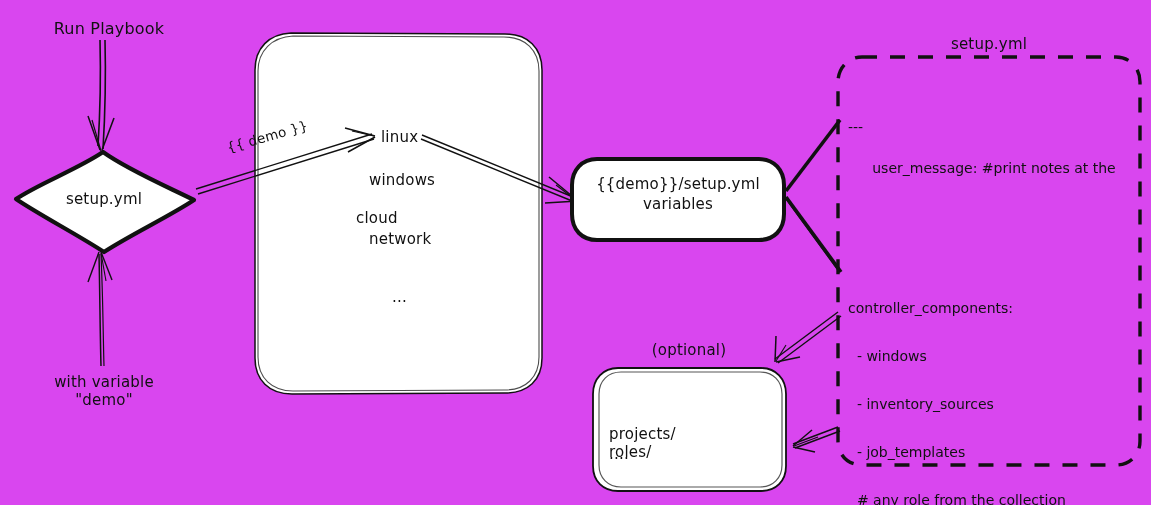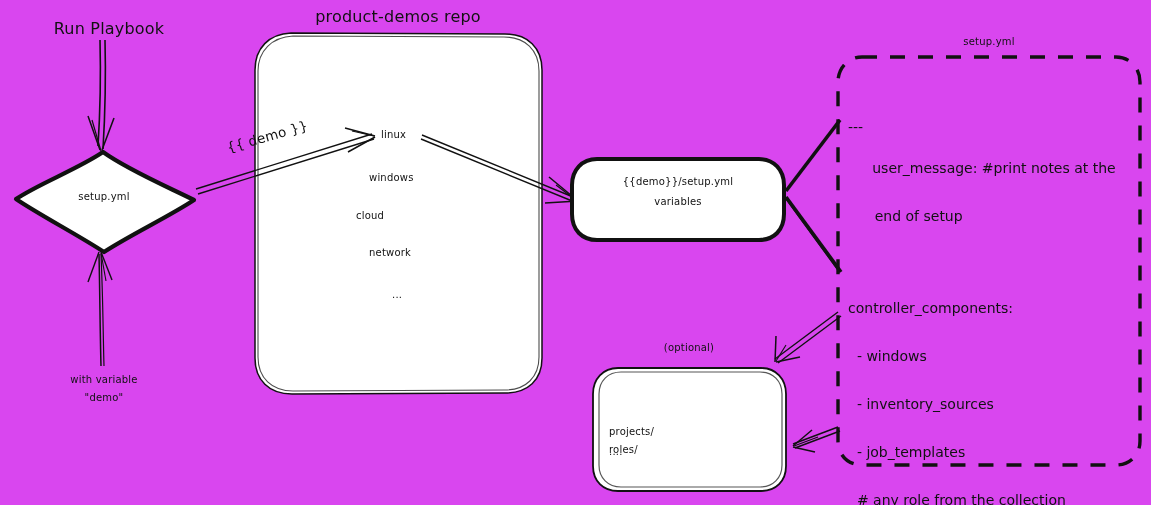--- a/index.html
+++ b/index.html
@@ -24,21 +24,21 @@
   }
   .lbl {
     position: absolute;
     font-family: "DejaVu Sans", sans-serif;
     color: #111111;
     white-space: pre;
     line-height: 1.32;
     letter-spacing: 0.2px;
   }
   .center { text-align: center; }
-  .t15 { font-size: 10px; }
+  .t15 { font-size: 15px; }
   .t13 { font-size: 13.5px; }
   .t16 { font-size: 16px; }
   .yaml {
     position: absolute;
     font-family: "DejaVu Sans", sans-serif;
     font-size: 14px;
     color: #111111;
     white-space: pre;
     line-height: 1.0;
   }
@@ -149,29 +149,28 @@
   </svg>
 
   <div class="lbl t16 center" style="left:49px; top:18px; width:120px;">Run Playbook</div>
 
   <div class="lbl t15 center" style="left:34px; top:373px; width:140px;">with variable</div>
 
   <div class="lbl t15 center" style="left:34px; top:391px; width:140px;">"demo"</div>
 
   <div class="lbl t15 center" style="left:44px; top:190px; width:120px;">setup.yml</div>
 
-  <div class="lbl t16 center" style="left:283px; top:6px; width:230px;">product-demos repo</div>
 
   <div class="lbl t15" style="left:381px; top:128px;">linux</div>
 
   <div class="lbl t15" style="left:369px; top:171px;">windows</div>
 
   <div class="lbl t15" style="left:356px; top:209px;">cloud</div>
 
-  <div class="lbl t15" style="left:369px; top:246px;text-align:right;">network</div>
+  <div class="lbl t15" style="left:369px; top:230px;text-align:right;">network</div>
 
   <div class="lbl t15" style="left:392px; top:288px;">...</div>
 
   <div class="lbl t13" style="left:225px; top:140px; transform:rotate(-16deg); transform-origin:left top;">{{ demo }}</div>
 
   <div class="lbl t15 center" style="left:580px; top:175px; width:196px;">{{demo}}/setup.yml</div>
 
   <div class="lbl t15 center" style="left:580px; top:195px; width:196px;">variables</div>
 
   <div class="lbl t15 center" style="left:609px; top:313px; width:160px;margin-top:28px;">(optional)</div>
@@ -181,23 +180,22 @@
 
   <div class="lbl t15" style="left:609px; top:425px;">projects/</div>
 
   <div class="lbl t15" style="left:609px; top:445px;">....</div>
 
   <div class="lbl t15 center" style="left:929px; top:35px; width:120px;">setup.yml</div>
 
   <div class="yaml" style="left:848px; top:92px; width:292px;">
     <div style="height:13px;">---</div>
     <div style="height:20px;text-align:center;">user_message: #print notes at the</div>
-    <div style="height:20px;">      end of setup</div>
     <div style="height:16px;"></div>
-    <div style="height:20px;">controller_components:</div>
+    <div style="height:20px;margin-top:48px;">controller_components:</div>
     <div style="height:20px;">  - windows</div>
     <div style="height:20px;">  - inventory_sources</div>
     <div style="height:20px;">  - job_templates</div>
     <div style="height:20px;">  # any role from the collection</div>
     
     
     
     
     
     

